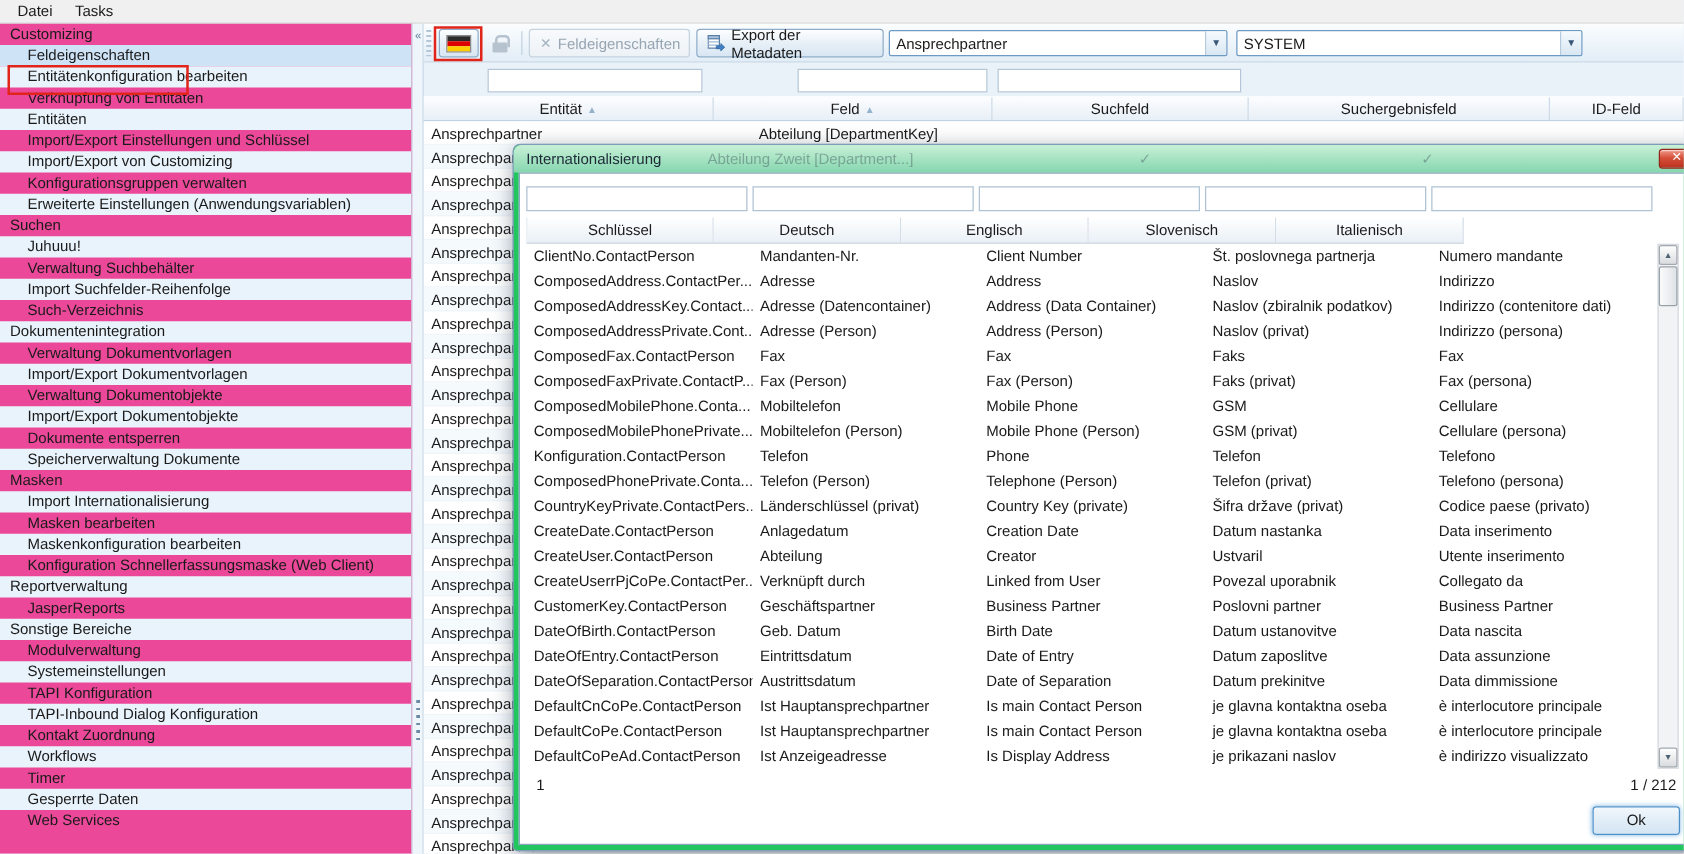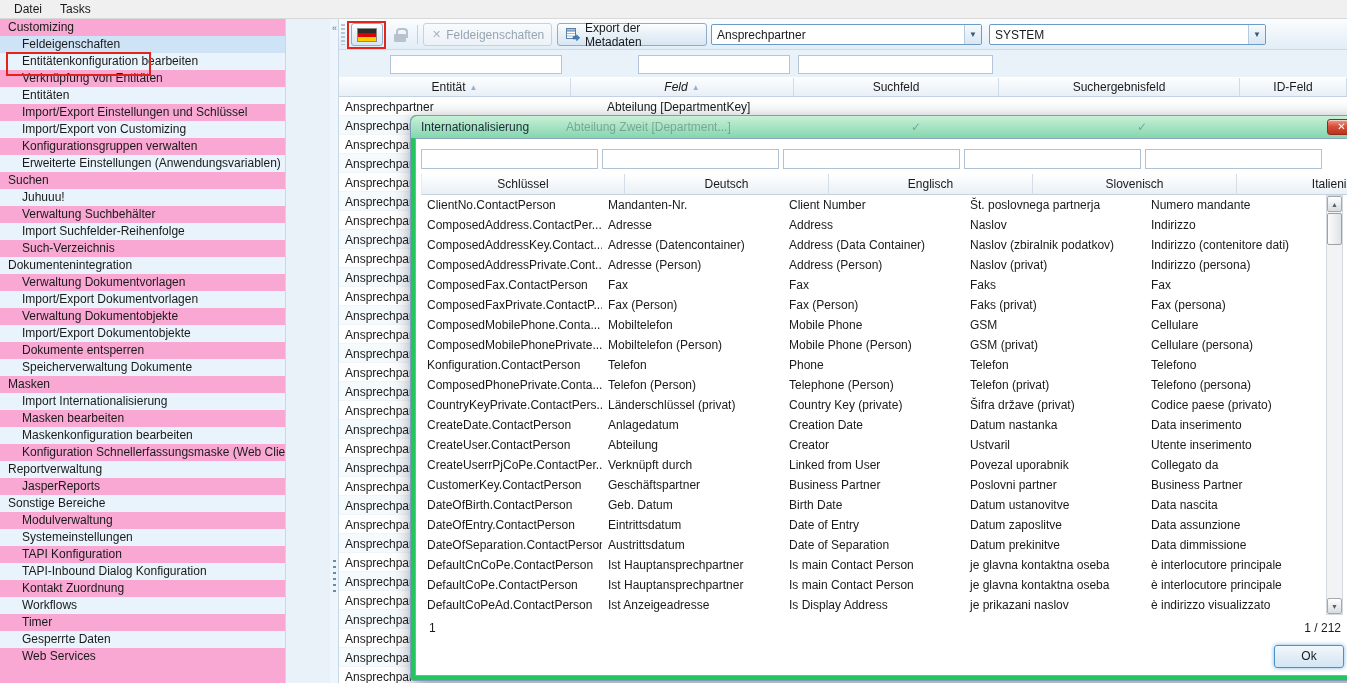--- a/index.html
+++ b/index.html
@@ -6,21 +6,21 @@
   html,body { width:1347px; height:683px; overflow:hidden; }
   body { font-family:"Liberation Sans","DejaVu Sans",sans-serif; font-size:12px; color:#1a1a1a;
          background:#e9f1f9; position:relative; }
 
   
   .menubar { position:absolute; left:0; top:0; width:1347px; height:19px; background:#f0f0f0;
              border-bottom:1px solid #d8d8d8; display:flex; align-items:center; padding-left:5px; }
   .menu-item { padding:1px 9px 2px 9px; cursor:default; }
 
   
-  .sidebar { position:absolute; left:0; top:19px; width:286px; bottom:0; background:#f9a8d4;
+  .sidebar { position:absolute; left:0; top:19px; width:330px; bottom:0; background:#ec4899;
              border-right:1px solid #c7d7e5; overflow:hidden; }
   .side-item { height:17px; line-height:17px; padding-left:8px; white-space:nowrap; overflow:hidden; cursor:default; }
   .side-item.lvl1 { padding-left:22px; }
   .side-item.stripe { background:#e9f3fb; }
   .side-item.selected { background:#cfe3f7; }
 
   .splitter { position:absolute; left:330px; top:19px; bottom:0; width:9px; background:#eef5fb;
               border-right:1px solid #c7d7e5; }
   .splitter .collapse { position:absolute; top:4px; left:0; width:9px; text-align:center;
                         font-size:9px; color:#5f7d99; }
@@ -62,21 +62,21 @@
              padding:0 4px; font:inherit; }
   .mf1 { left:51px;  width:172px; }
   .mf2 { left:299px; width:152px; }
   .mf3 { left:459px; width:195px; }
 
   .main-grid-header { position:absolute; left:339px; top:77px; width:1008px; height:20px; display:flex;
                       background:linear-gradient(#fcfdfe,#e7eff7); border-bottom:1px solid #c3d2e0;
                       border-top:1px solid #fff; }
   .mhcell { height:100%; border-right:1px solid #cfdce8; display:flex; align-items:center;
             justify-content:center; gap:4px; cursor:default; white-space:nowrap; overflow:hidden; }
-  .mh1 { width:232px; } .mh2 { width:223px;font-style:italic; } .mh3 { width:205px; } .mh4 { width:241px; } .mh5 { flex:1; }
+  .mh1 { width:232px; } .mh2 { width:223px; } .mh3 { width:205px; } .mh4 { width:241px; } .mh5 { flex:1; }
   .sort-ic { font-size:8px; color:#93b2cb; }
 
   .main-grid-body { position:absolute; left:339px; top:97px; width:1008px; bottom:0; background:#fff;
                     overflow:hidden; }
   .grid-row { height:19px; display:flex; border-bottom:1px solid #f0f5fa; }
   .grid-row.alt { background:#f5fafd; }
   .gc1 { width:262px; padding:3px 0 0 6px; white-space:nowrap; overflow:hidden; }
   .gc2 { flex:1; padding:3px 0 0 6px; white-space:nowrap; overflow:hidden; }
 
   
@@ -97,21 +97,21 @@
   .ghost-chk1  { left:500px; } .ghost-chk2 { left:726px; }
   .close-btn { position:absolute; right:6px; top:3px; width:29px; height:16px; border-radius:3px;
                border:1px solid #93291b; background:linear-gradient(#f09a8b,#d6503a 45%,#bc3220);
                color:#fff; font-size:10px; font-weight:bold; text-align:center; line-height:14px;
                box-shadow:inset 0 1px 0 rgba(255,255,255,.55); cursor:default; }
   .dcontent { position:absolute; left:4px; right:4px; top:22px; bottom:4px; background:#fff;
               border:1px solid #8aa5bd; overflow:hidden; }
   .dfilter-row { position:absolute; left:5px; top:10px; display:flex; }
   .dfilter { width:177px; height:20px; margin-right:4px; border:1px solid #afc2d4; padding:0 4px; font:inherit; }
   .dheader-row { position:absolute; left:5px; top:35px; display:flex; }
-  .dhead { width:204px; height:21px; text-align:center; padding-top:3px;
+  .dhead { width:150px; height:21px; text-align:center; padding-top:3px;
            background:linear-gradient(#ffffff,#e9f0f6); border-right:1px solid #d5dee7;
            border-bottom:1px solid #c6d2dd; cursor:default; white-space:nowrap; overflow:hidden; }
   .dheader-row .dhead:first-child { border-left:1px solid #e4ebf1; }
   .dbody { position:absolute; left:5px; top:56px; width:905px; height:420px; overflow:hidden; }
   .drow { display:flex; height:20px; }
   .dcell { width:181px; padding:3px 4px 0 6px; white-space:nowrap; overflow:hidden; }
   .dscroll { position:absolute; left:910px; top:56px; width:17px; height:420px; background:#f1f3f5;
              border:1px solid #d3d9de; }
   .sbtn { position:absolute; left:0; width:15px; height:16px; background:linear-gradient(#fefefe,#d9dcdf);
           border:1px solid #a3a9af; border-radius:2px; text-align:center; font-size:7px; color:#4d6373;

